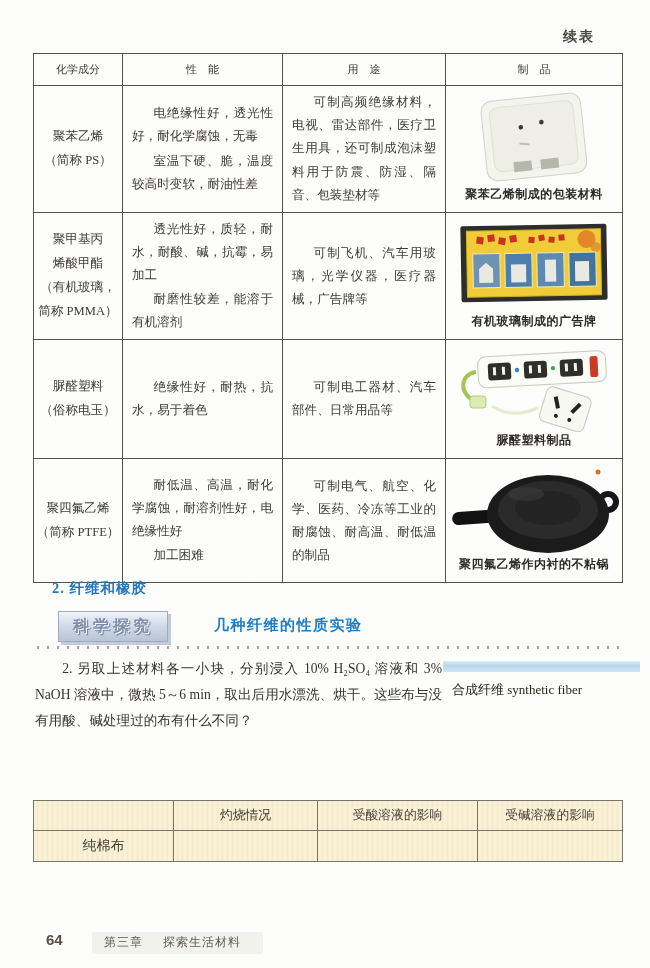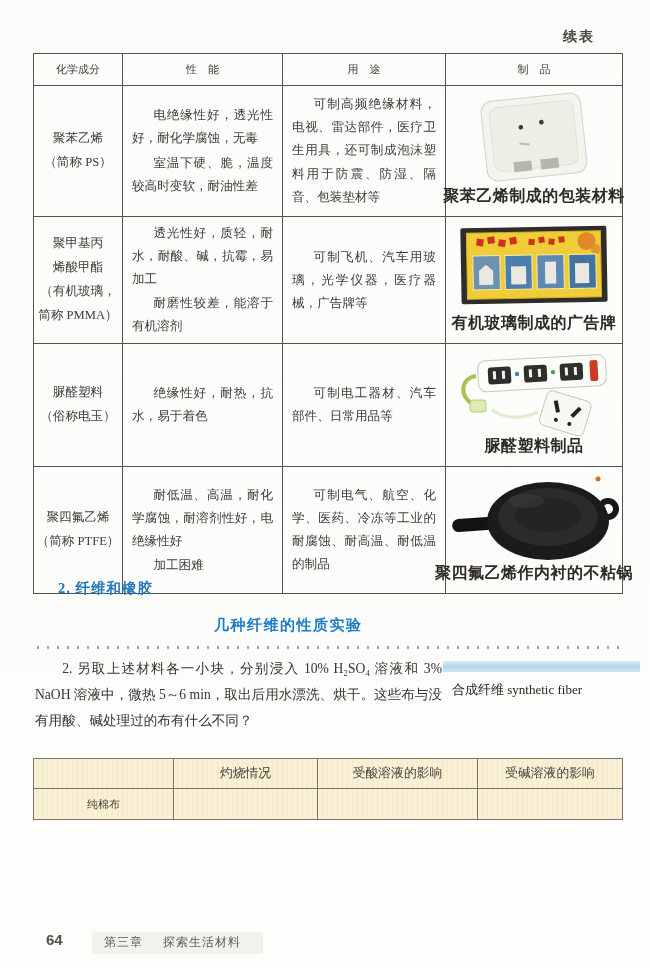--- a/index.html
+++ b/index.html
@@ -23,24 +23,24 @@
   .plastics .r1 td { height:122px; } .plastics .r2 td { height:126px; }
   .plastics .r3 td { height:114px; } .plastics .r4 td { height:124px; }
   td.c-name { text-align:center; font-size:12.6px; line-height:1.9; }
   td.c-name .nm { white-space:pre-line; }
   td.c-props, td.c-uses { padding:4px 9px; font-size:12.6px; text-align:justify; }
   .cell-par { text-indent:1.7em; line-height:1.83; margin:1px 0; }
   .cell-par:empty { display:none; }
   td.c-prod { padding:4px 2px; }
   .prod-wrap { height:100%; display:flex; flex-direction:column; align-items:center; justify-content:flex-end; }
   .prod-art { flex:1; display:flex; align-items:center; justify-content:center; width:100%; }
-  .prod-cap { font-size:16px; font-weight:bold; color:#2e2a25; padding-bottom:5px; letter-spacing:.5px; white-space:nowrap; }
-
-  
-  .section-heading { position:absolute; top:579px; left:58px;
+  .prod-cap { font-size:12px; font-weight:bold; color:#2e2a25; padding-bottom:5px; letter-spacing:.5px; white-space:nowrap; }
+
+  
+  .section-heading { position:absolute; top:579px; left:52px;
     font-size:14.5px; font-weight:bold; color:#2478bc; letter-spacing:1px; }
 
   
   .badge { position:absolute; top:611px; left:58px; padding:4px 14px;
     background:linear-gradient(180deg,#f0f3f8 0%, #cdd6e4 55%, #b9c5d7 100%);
     border:1px solid #9fabbf; box-shadow:3px 3px 0 #c3cbd6; }
   .badge-text { font-family:"Liberation Sans","DejaVu Sans",sans-serif;
     font-size:16px; font-weight:bold; letter-spacing:4px; color:#7e90ab;
     text-shadow:1px 1px 0 #ffffff, 2px 2px 1px #66799a; }
   .inquiry-title { position:absolute; top:616px; left:214px;
@@ -54,26 +54,26 @@
   .steps { position:absolute; top:656px; left:35px; width:407px; }
   .steps p { font-size:13.6px; line-height:26px; text-indent:2em; color:#37332e; text-align:justify; }
 
   
   .margin-bar { position:absolute; top:661px; left:443px; width:197px; height:11px;
     background:linear-gradient(180deg,#dceef8 0%, #b5d6e9 45%, #cfe6f2 100%); }
   .margin-terms { position:absolute; top:677px; left:452px; width:190px; }
   .margin-terms .term { font-size:13px; line-height:25px; color:#29251f; }
 
   
-  .exp-table { position:absolute; top:758px; left:33px; width:589px;
+  .exp-table { position:absolute; top:800px; left:33px; width:589px;
     border-collapse:collapse; table-layout:fixed;
     background:repeating-linear-gradient(90deg,#faf2d8 0px,#faf2d8 3px,#f5ebcb 3px,#f5ebcb 5px); }
   .exp-table th, .exp-table td { border:1px solid #79756a; }
   .exp-table th { height:30px; font-size:12.8px; font-weight:normal; color:#454139; text-align:center; }
-  .exp-table td { height:31px; font-size:11px; color:#454139; text-align:center; }
+  .exp-table td { height:31px; font-size:14px; color:#454139; text-align:center; }
 
   
   .footer-pagenum { position:absolute; top:931px; left:46px;
     font-family:"Liberation Sans","DejaVu Sans",sans-serif;
     font-size:15px; font-weight:bold; color:#55504a; }
   .footer-strip { position:absolute; top:932px; left:92px; padding:2px 12px 3px 12px;
     background:#f2f2ed; border-radius:2px; font-size:12px; color:#5f5a52; letter-spacing:1px; }
   .footer-strip span { margin-right:20px; }
   .footer-strip span:last-child { margin-right:10px; }
 
@@ -269,20 +269,23 @@
           </div>
           <div class="prod-cap">聚四氟乙烯作内衬的不粘锅</div>
         </div>
       </td>
     </tr>
   </tbody>
     </table>
 
   <div class="section-heading">2. 纤维和橡胶</div>
 
+  <div class="badge">
+    <span class="badge-text">科学探究</span>
+  </div>
   <div class="inquiry-title">几种纤维的性质实验</div>
   <div class="dotted-rule"></div>
 
   <div class="steps">
     <p>2. 另取上述材料各一小块，分别浸入 10% H₂SO₄ 溶液和 3% NaOH 溶液中，微热 5～6 min，取出后用水漂洗、烘干。这些布与没有用酸、碱处理过的布有什么不同？</p>
   </div>
 
   <div class="margin-bar"></div>
   <div class="margin-terms">
     <div class="term">

